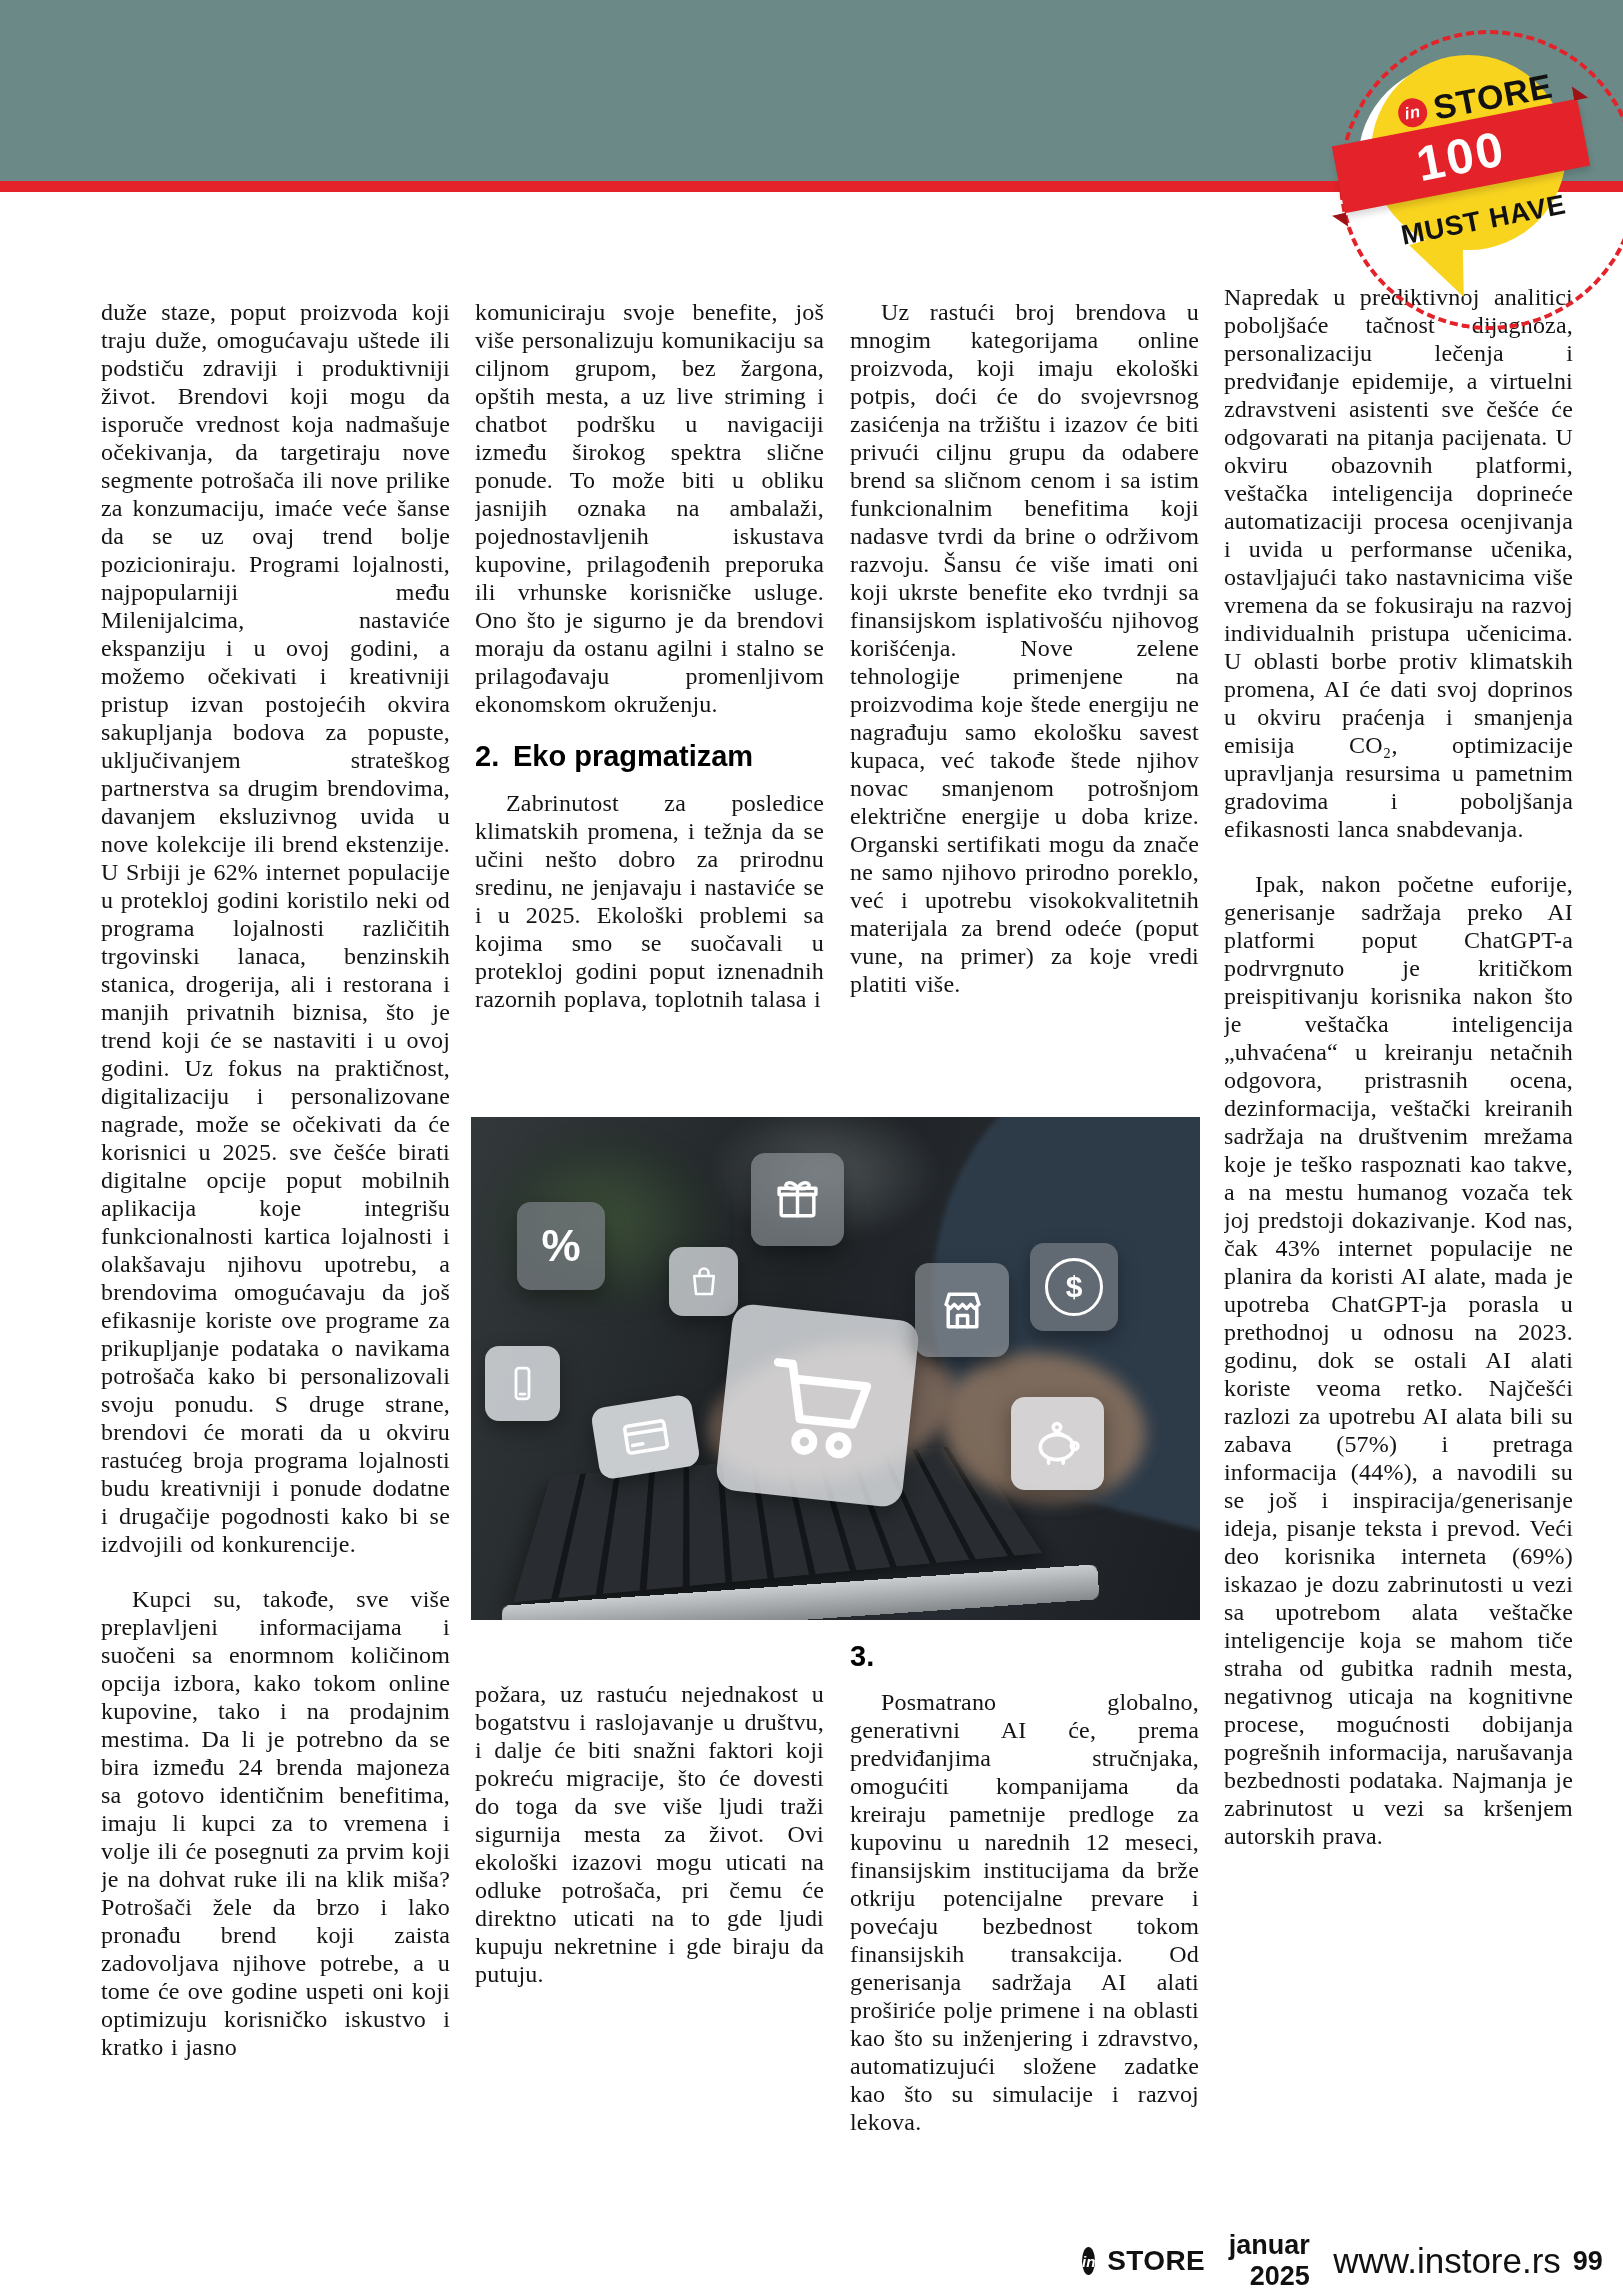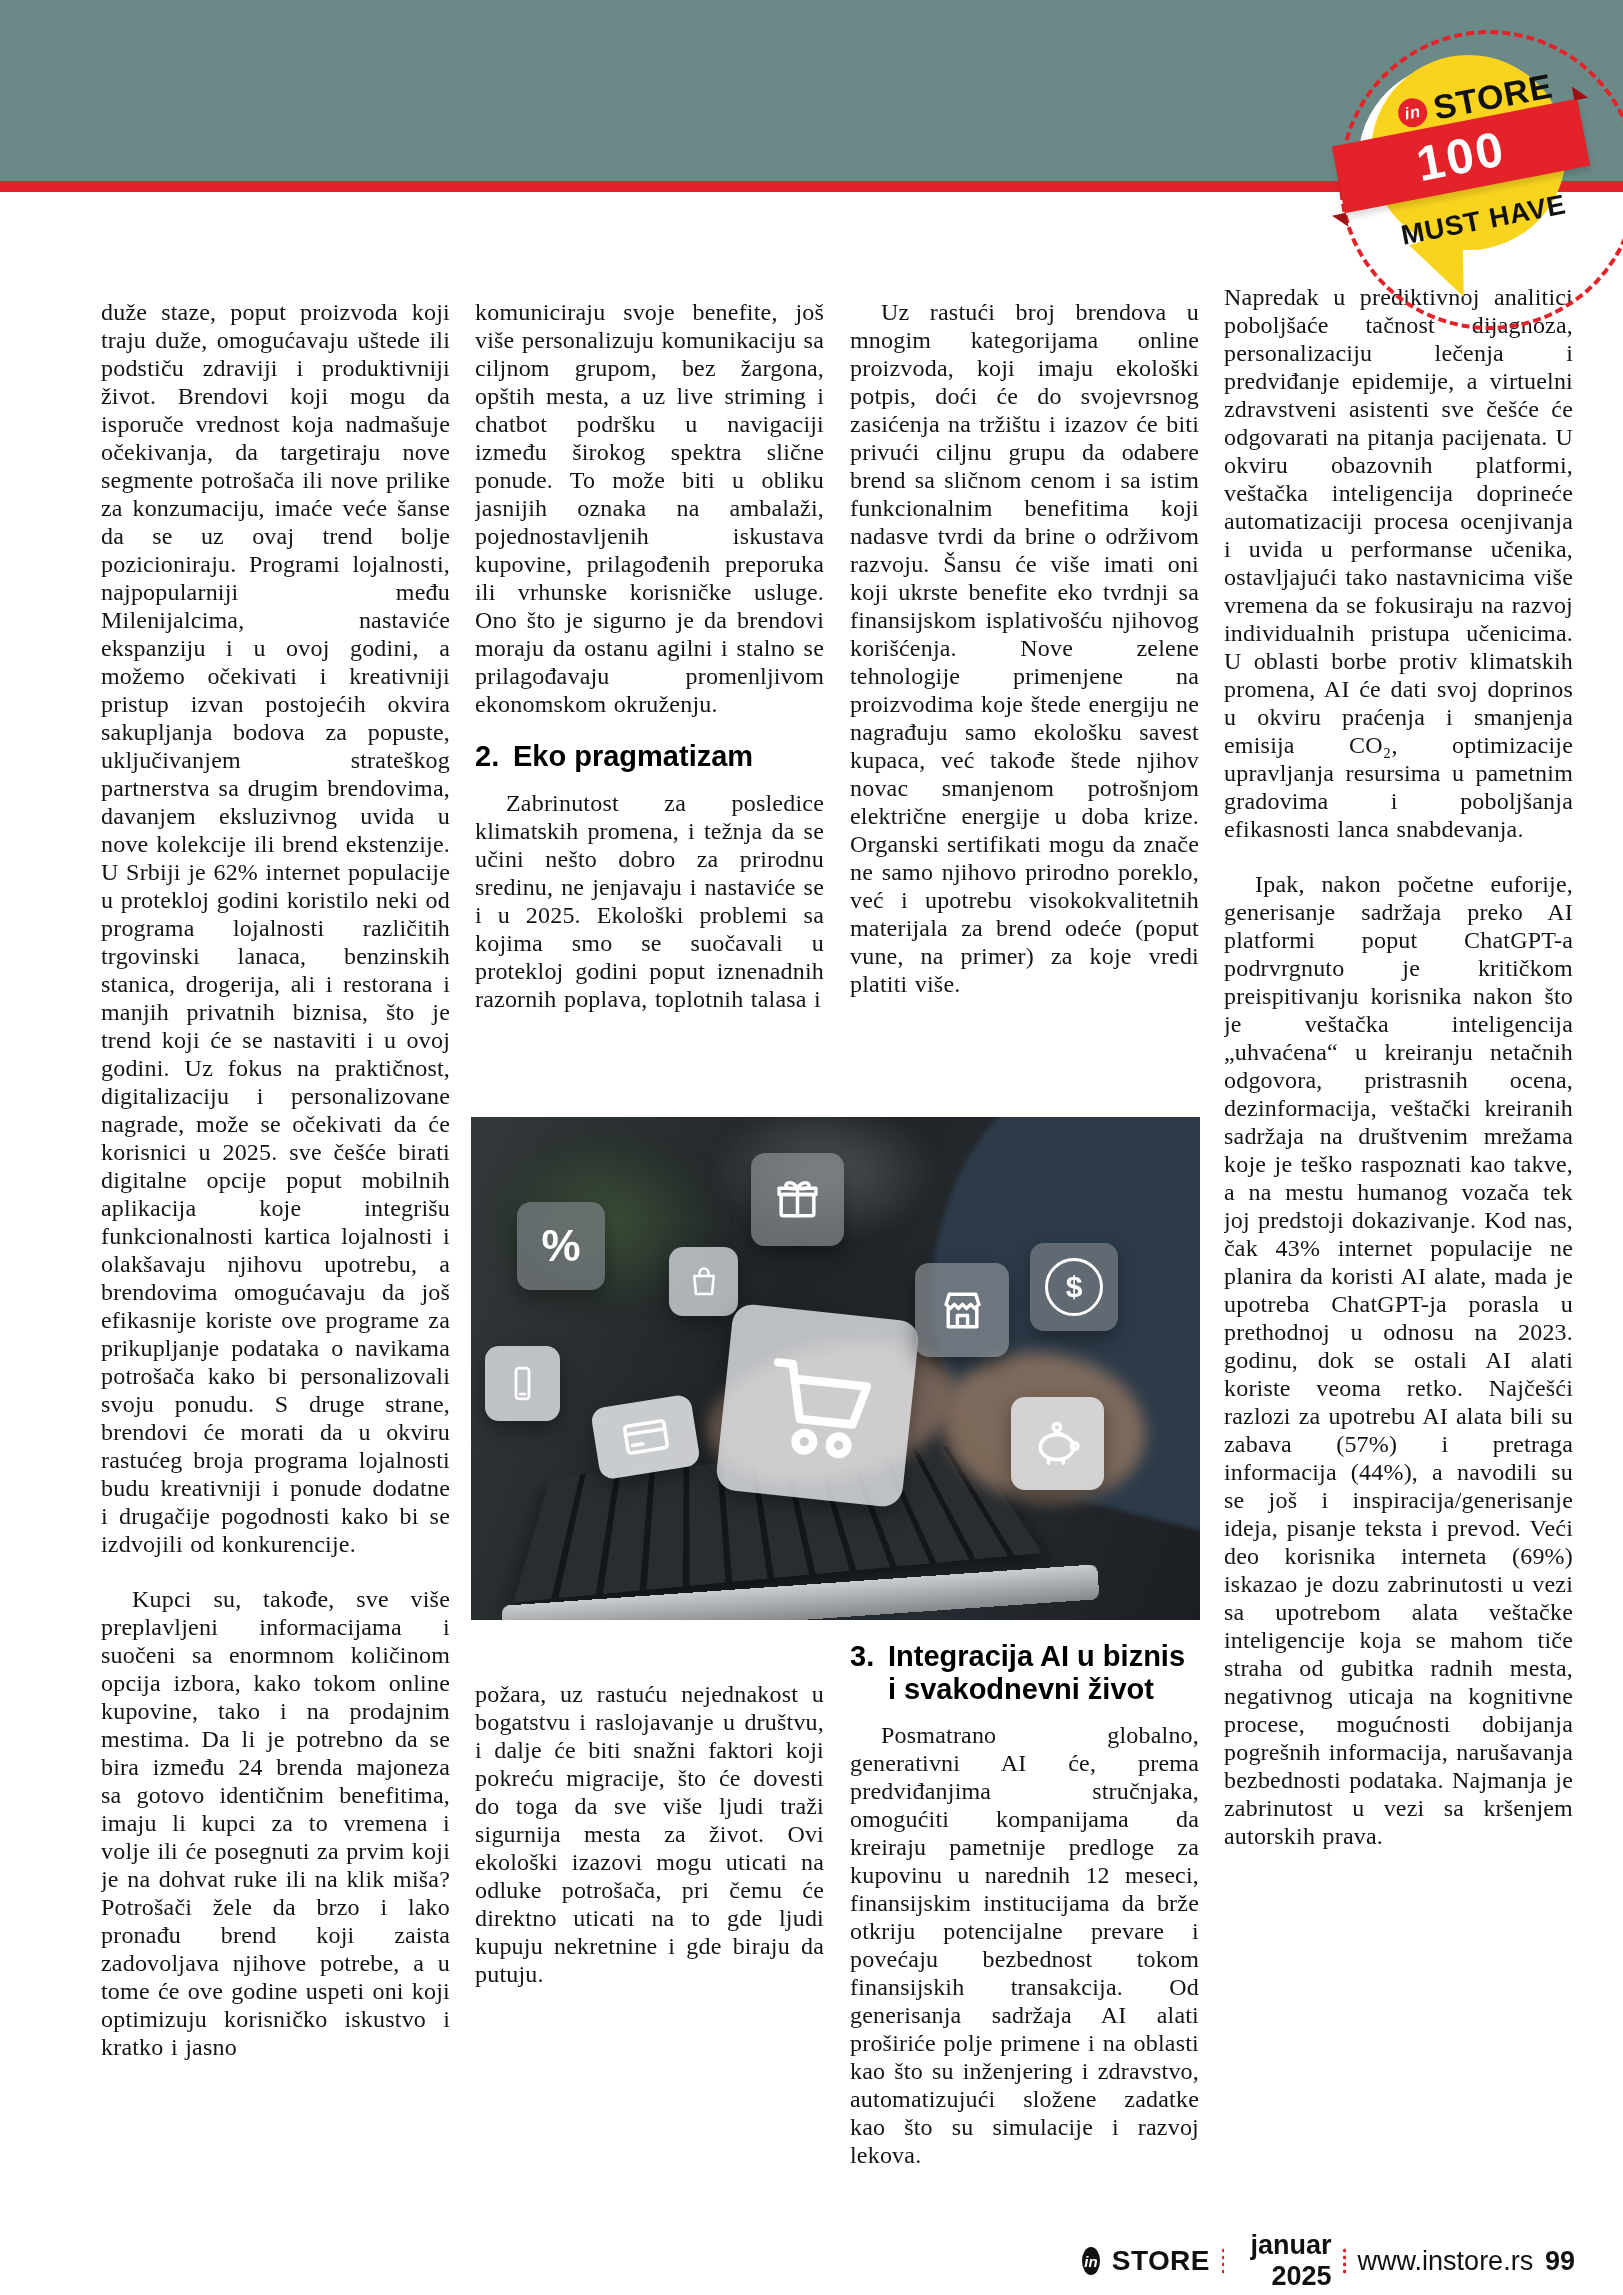--- a/index.html
+++ b/index.html
@@ -87,21 +87,21 @@
 
   
   .footer{position:absolute;left:1082px;top:2243px;width:493px;height:36px;display:flex;align-items:center;gap:11.8px;
           font-family:"Liberation Sans",sans-serif;color:#111;}
   .f-in{width:28px;height:28px;border-radius:50%;background:#111;color:#fff;display:flex;align-items:center;
         justify-content:center;font-size:15px;font-style:italic;font-weight:700;}
   .f-store{font-weight:700;font-size:28px;letter-spacing:0.4px;}
   .f-sep{width:3.9px;height:28px;background-image:radial-gradient(circle,#e4222a 1.7px,transparent 2.2px);
          background-size:3.9px 7px;background-repeat:repeat-y;}
   .f-issue{font-weight:700;font-size:27px;text-align:right;}
-  .f-site{font-size:27px;font-weight:400;}
+  .f-site{font-size:35px;font-weight:400;}
   .f-page{margin-left:auto;font-weight:700;font-size:27px;}
 </style>
 </head>
 <body>
 
 <div class="page">
 
   <div class="band"></div>
   <div class="stripe"></div>
 
@@ -206,21 +206,20 @@
     </div>
   </div>
 
   <div class="col c2b">
     <p>požara, uz rastuću nejednakost u bogatstvu i raslojavanje u društvu, i dalje će biti snažni faktori koji pokreću migracije, što će dovesti do toga da sve više ljudi traži sigurnija mesta za život. Ovi ekološki izazovi mogu uticati na odluke potrošača, pri čemu će direktno uticati na to gde ljudi kupuju nekretnine i gde biraju da putuju.</p>
   </div>
 
   <div class="col c3b">
     <div class="h">
       <span class="num">3.</span>
-      <span>Integracija AI u biznis i svakodnevni život</span>
     </div>
     <p class="indent">Posmatrano globalno, generativni AI će, prema predviđanjima stručnjaka, omogućiti kompanijama da kreiraju pametnije predloge za kupovinu u narednih 12 meseci, finansijskim institucijama da brže otkriju potencijalne prevare i povećaju bezbednost tokom finansijskih transakcija. Od generisanja sadržaja AI alati proširiće polje primene i na oblasti kao što su inženjering i zdravstvo, automatizujući složene zadatke kao što su simulacije i razvoj lekova.</p>
   </div>
 
   <div class="col c4">
     <p>Napredak u prediktivnoj analitici poboljšaće tačnost dijagnoza, personalizaciju lečenja i predviđanje epidemije, a virtuelni zdravstveni asistenti sve češće će odgovarati na pitanja pacijenata. U okviru obazovnih platformi, veštačka inteligencija doprineće automatizaciji procesa ocenjivanja i uvida u performanse učenika, ostavljajući tako nastavnicima više vremena da se fokusiraju na razvoj individualnih pristupa učenicima. U oblasti borbe protiv klimatskih promena, AI će dati svoj doprinos u okviru praćenja i smanjenja emisija CO₂, optimizacije upravljanja resursima u pametnim gradovima i poboljšanja efikasnosti lanca snabdevanja.</p>
     <p class="gap indent">Ipak, nakon početne euforije, generisanje sadržaja preko AI platformi poput ChatGPT-a podrvrgnuto je kritičkom preispitivanju korisnika nakon što je veštačka inteligencija „uhvaćena“ u kreiranju netačnih odgovora, pristrasnih ocena, dezinformacija, veštački kreiranih sadržaja na društvenim mrežama koje je teško raspoznati kao takve, a na mestu humanog vozača tek joj predstoji dokazivanje. Kod nas, čak 43% internet populacije ne planira da koristi AI alate, mada je upotreba ChatGPT-ja porasla u prethodnoj u odnosu na 2023. godinu, dok se ostali AI alati koriste veoma retko. Najčešći razlozi za upotrebu AI alata bili su zabava (57%) i pretraga informacija (44%), a navodili su se još i inspiracija/generisanje ideja, pisanje teksta i prevod. Veći deo korisnika interneta (69%) iskazao je dozu zabrinutosti u vezi sa upotrebom alata veštačke inteligencije koja se mahom tiče straha od gubitka radnih mesta, negativnog uticaja na kognitivne procese, mogućnosti dobijanja pogrešnih informacija, narušavanja bezbednosti podataka. Najmanja je zabrinutost u vezi sa kršenjem autorskih prava.</p>
   </div>
 
   <div class="footer">

